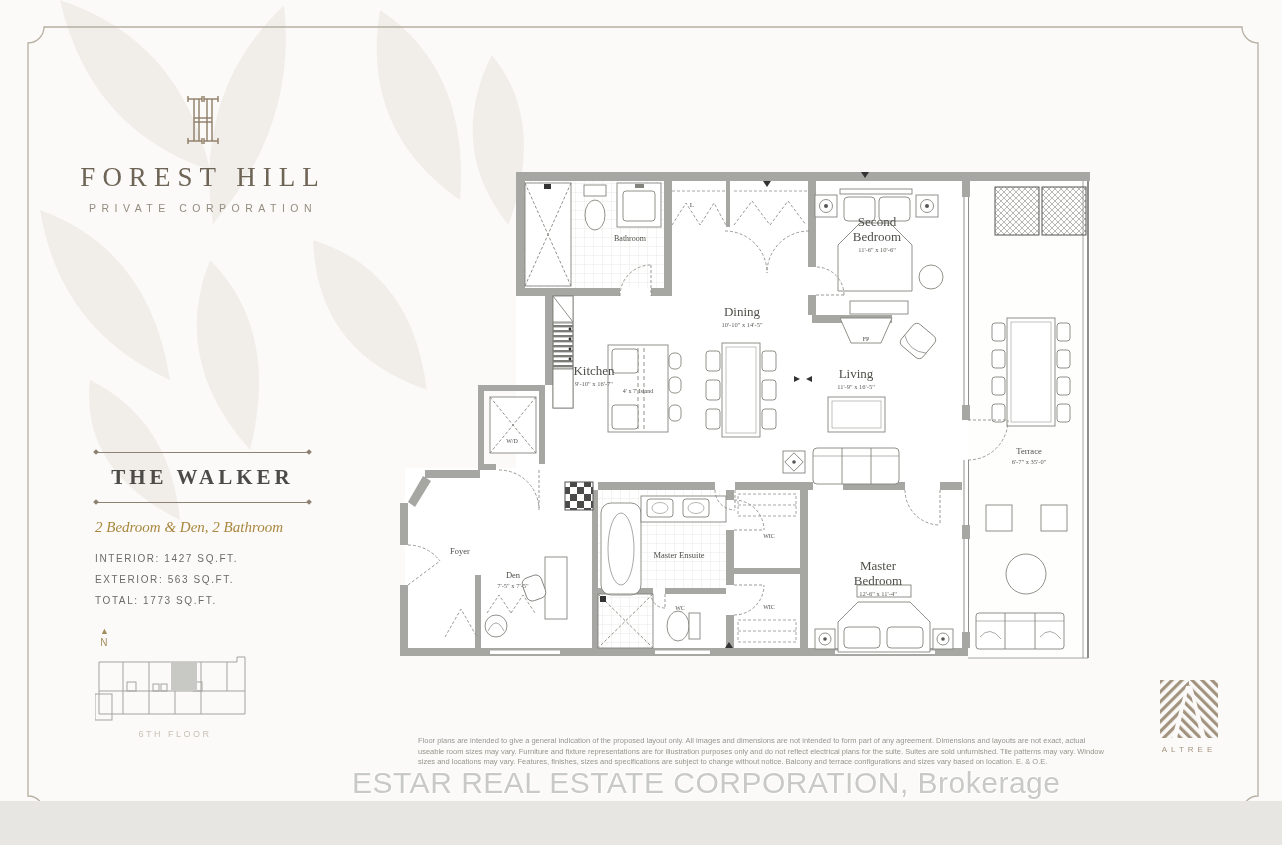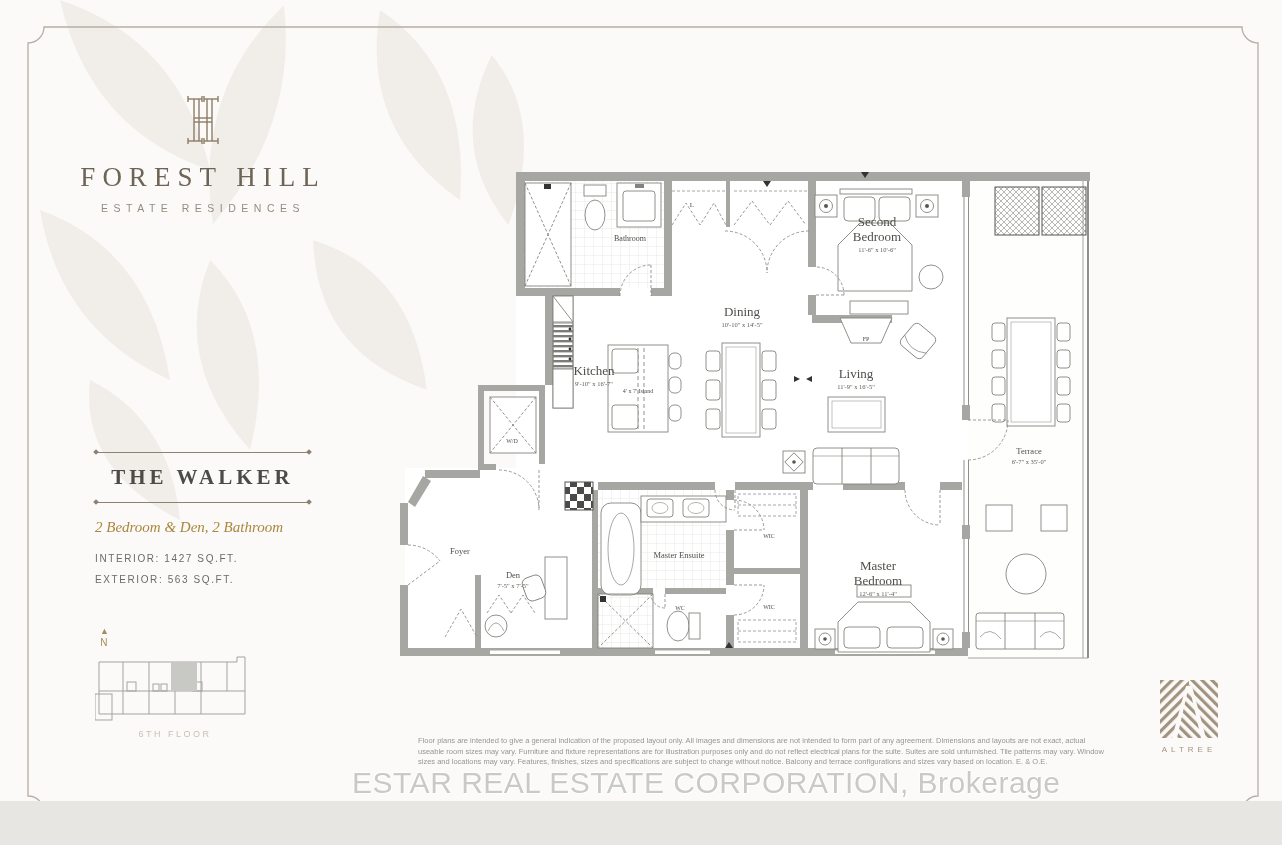--- a/index.html
+++ b/index.html
@@ -99,31 +99,32 @@
           <line x1="22" y1="8" x2="22" y2="14"></line>
         <line x1="24" y1="8" x2="24" y2="14"></line>
           <line x1="38" y1="8" x2="38" y2="14"></line>
         <line x1="8" y1="50" x2="8" y2="56"></line>
           <line x1="22" y1="50" x2="22" y2="56"></line>
         <line x1="24" y1="50" x2="24" y2="56"></line>
           <line x1="38" y1="50" x2="38" y2="56"></line>
       </g>
     </svg>
     <div class="brand-name">FOREST HILL</div>
-    <div class="brand-tag">ESTATE RESIDENCES</div>
+    <div class="brand-tag">PRIVATE CORPORATION</div>
   </div>
 
   <div class="unit">
     <div class="rule"></div>
     <div class="unit-name">THE WALKER</div>
     <div class="rule"></div>
     <div class="unit-type">2 Bedroom &amp; Den, 2 Bathroom</div>
     <div class="unit-stats">
       <div>INTERIOR: 1427 SQ.FT.</div>
       <div>EXTERIOR: 563 SQ.FT.</div>
+      <div>TOTAL: 1773 SQ.FT.</div>
     </div>
   </div>
 
   <div class="keyplan">
     <div class="north">
       <div class="arrow">▲</div>
       <div class="n">N</div>
     </div>
     <svg class="kp-svg" width="158" height="70" viewBox="0 0 158 70">
       <g fill="none" stroke="#a3a39f" stroke-width="1">

